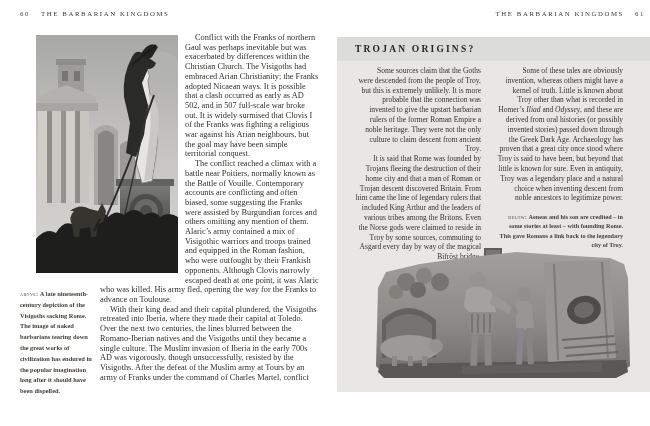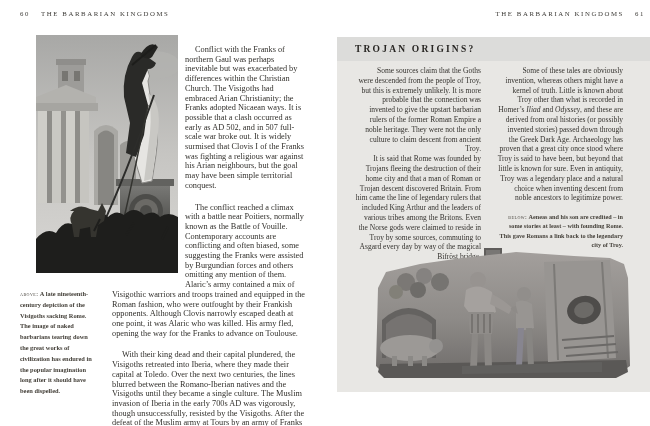--- a/index.html
+++ b/index.html
@@ -21,21 +21,21 @@
   
   .caption-left{
     position:absolute;left:20px;top:289px;width:74px;
     font-size:6.4px;line-height:10.8px;font-weight:bold;color:#45413a;
   }
   
   .body-text{
     position:absolute;left:100px;top:33px;width:219px;
     font-size:8.3px;line-height:9.7px;text-align:left;color:#32302c;
   }
-  .body-text p{margin:12px;text-indent:10px;}
+  .body-text p{margin:0;text-indent:10px;}
   .float-spacer{float:left;width:85px;height:252px;}
   .sc{font-variant:small-caps;letter-spacing:0.5px;font-weight:normal;}
   
   .sidebar-box{position:absolute;left:337px;top:37px;width:363px;height:355px;}
   .sidebar-band{position:absolute;left:0;top:0;width:313px;height:24px;}
   .sidebar-body{position:absolute;left:0;top:24px;width:313px;height:331px;}
   .sidebar-title{
     position:absolute;left:18px;top:7px;font-size:9.5px;font-weight:bold;
     letter-spacing:2.2px;color:#272522;white-space:nowrap;
   }

